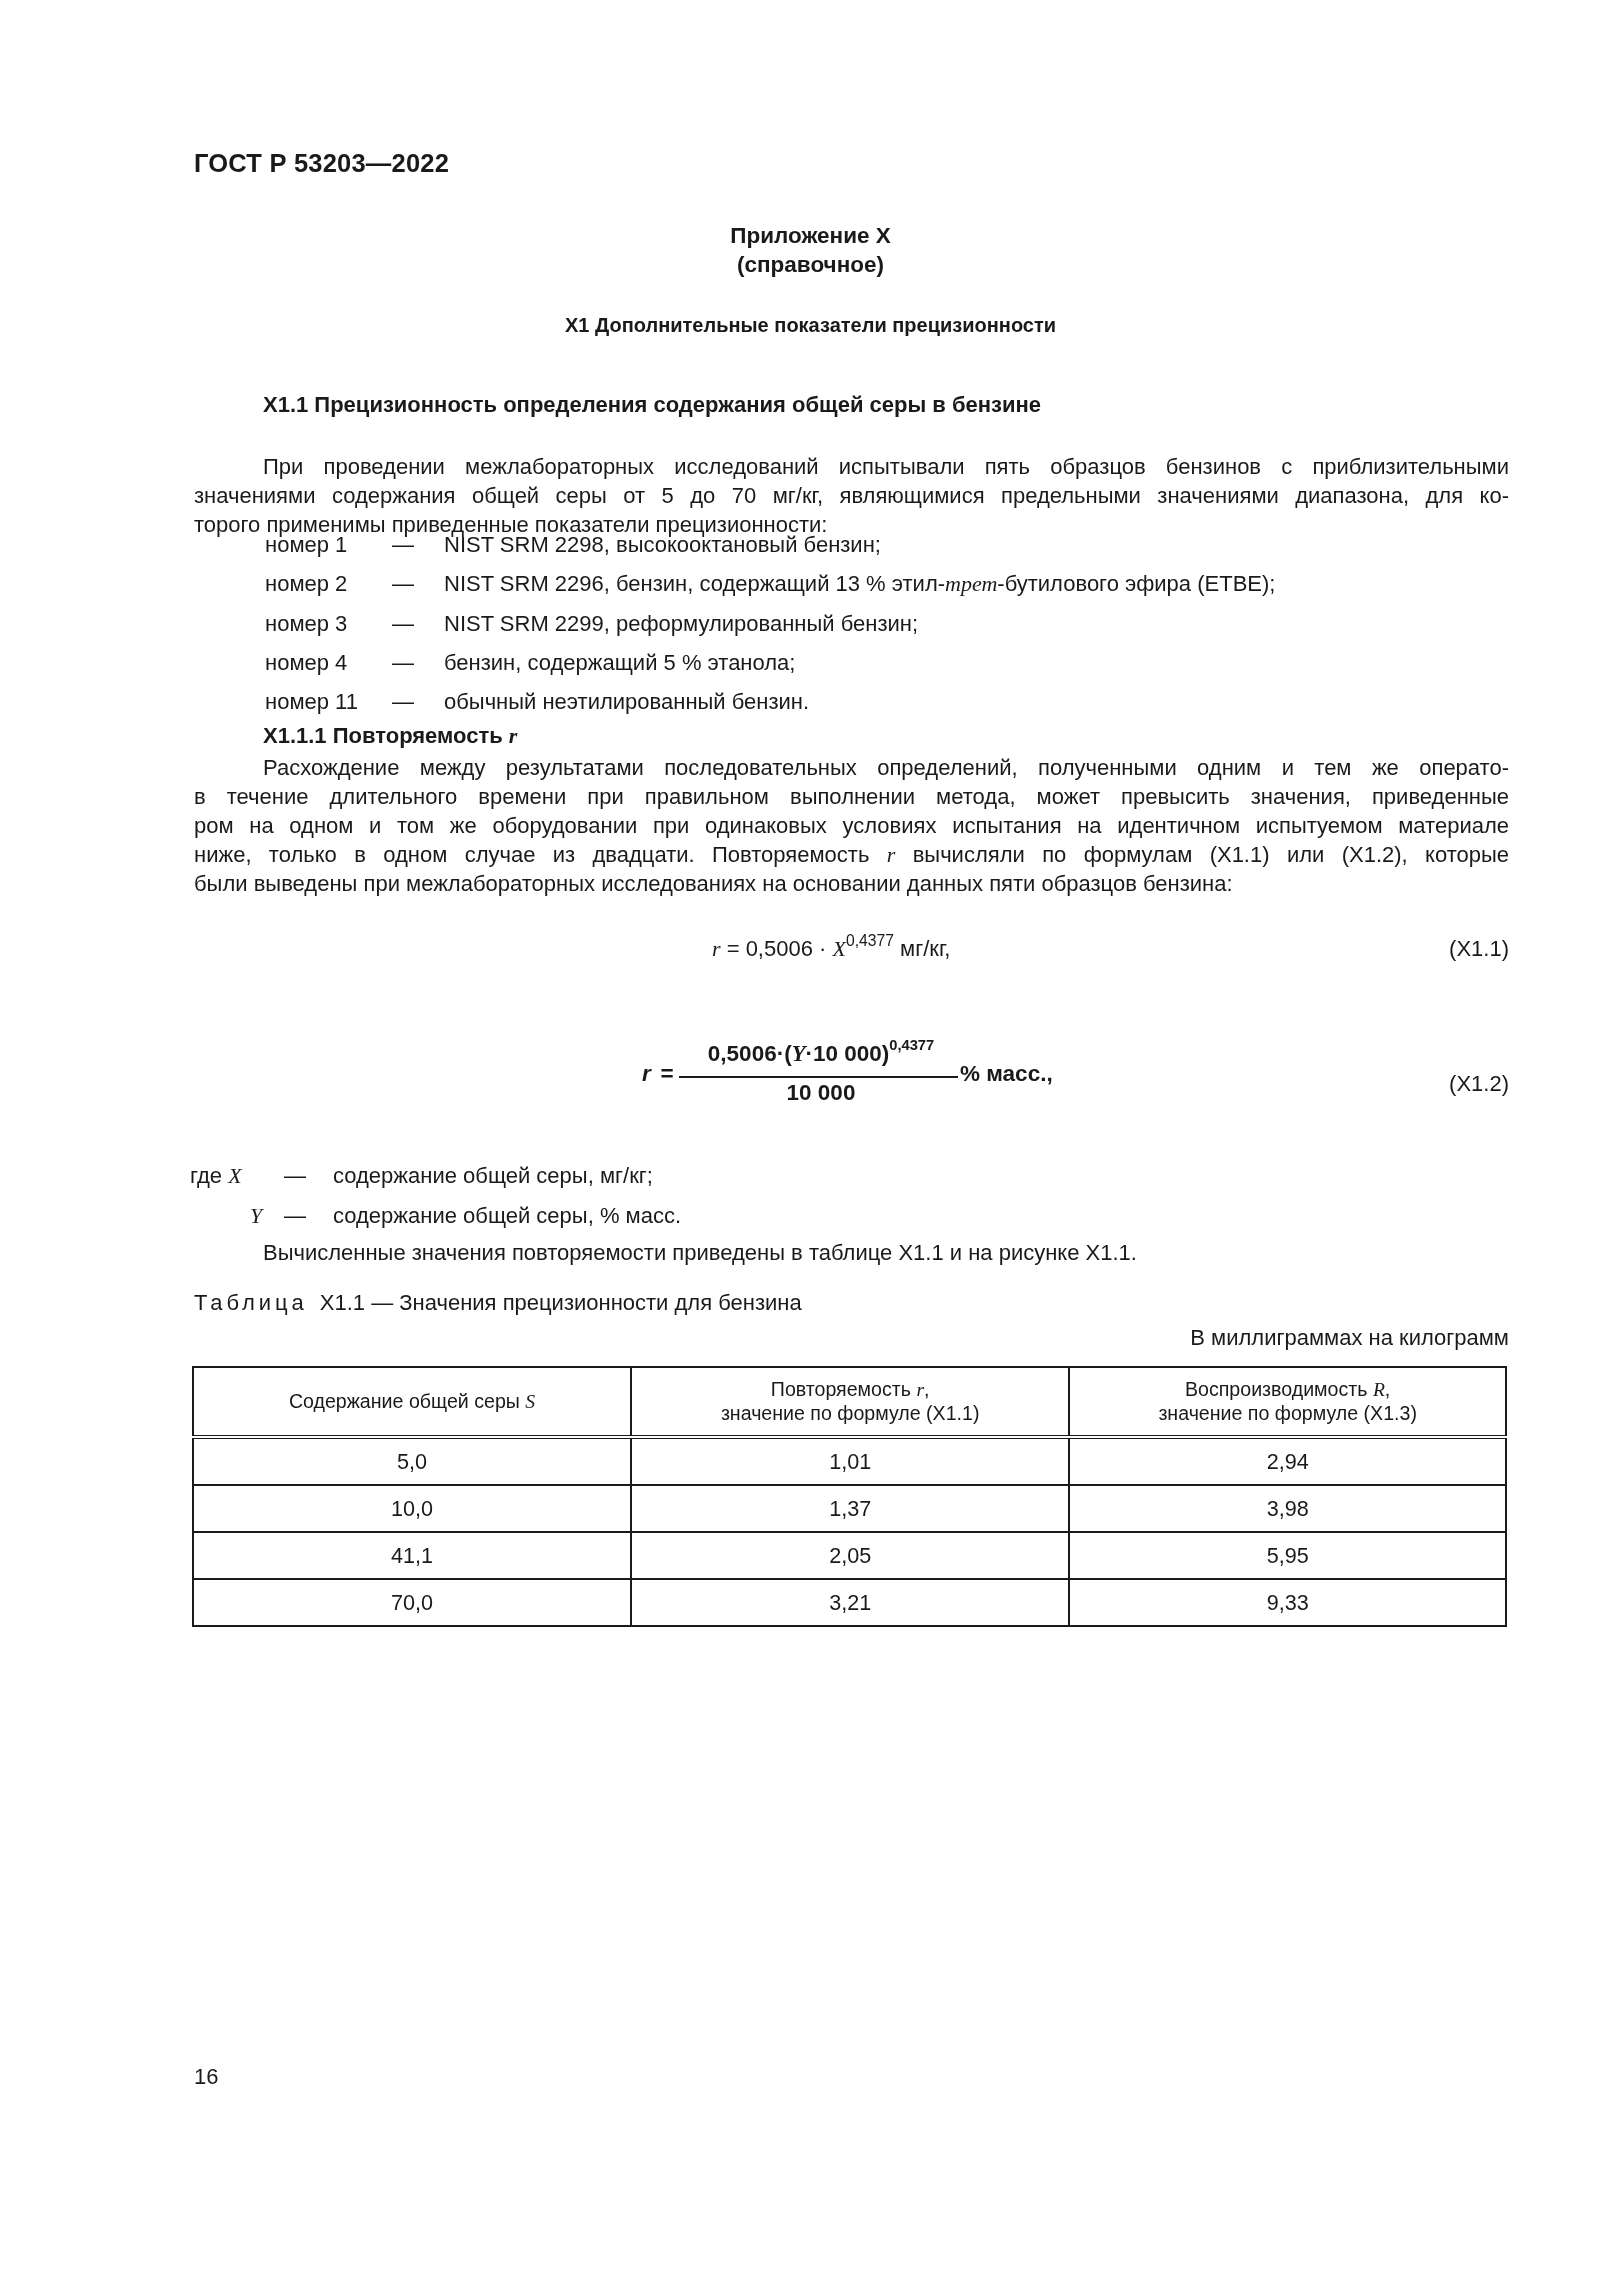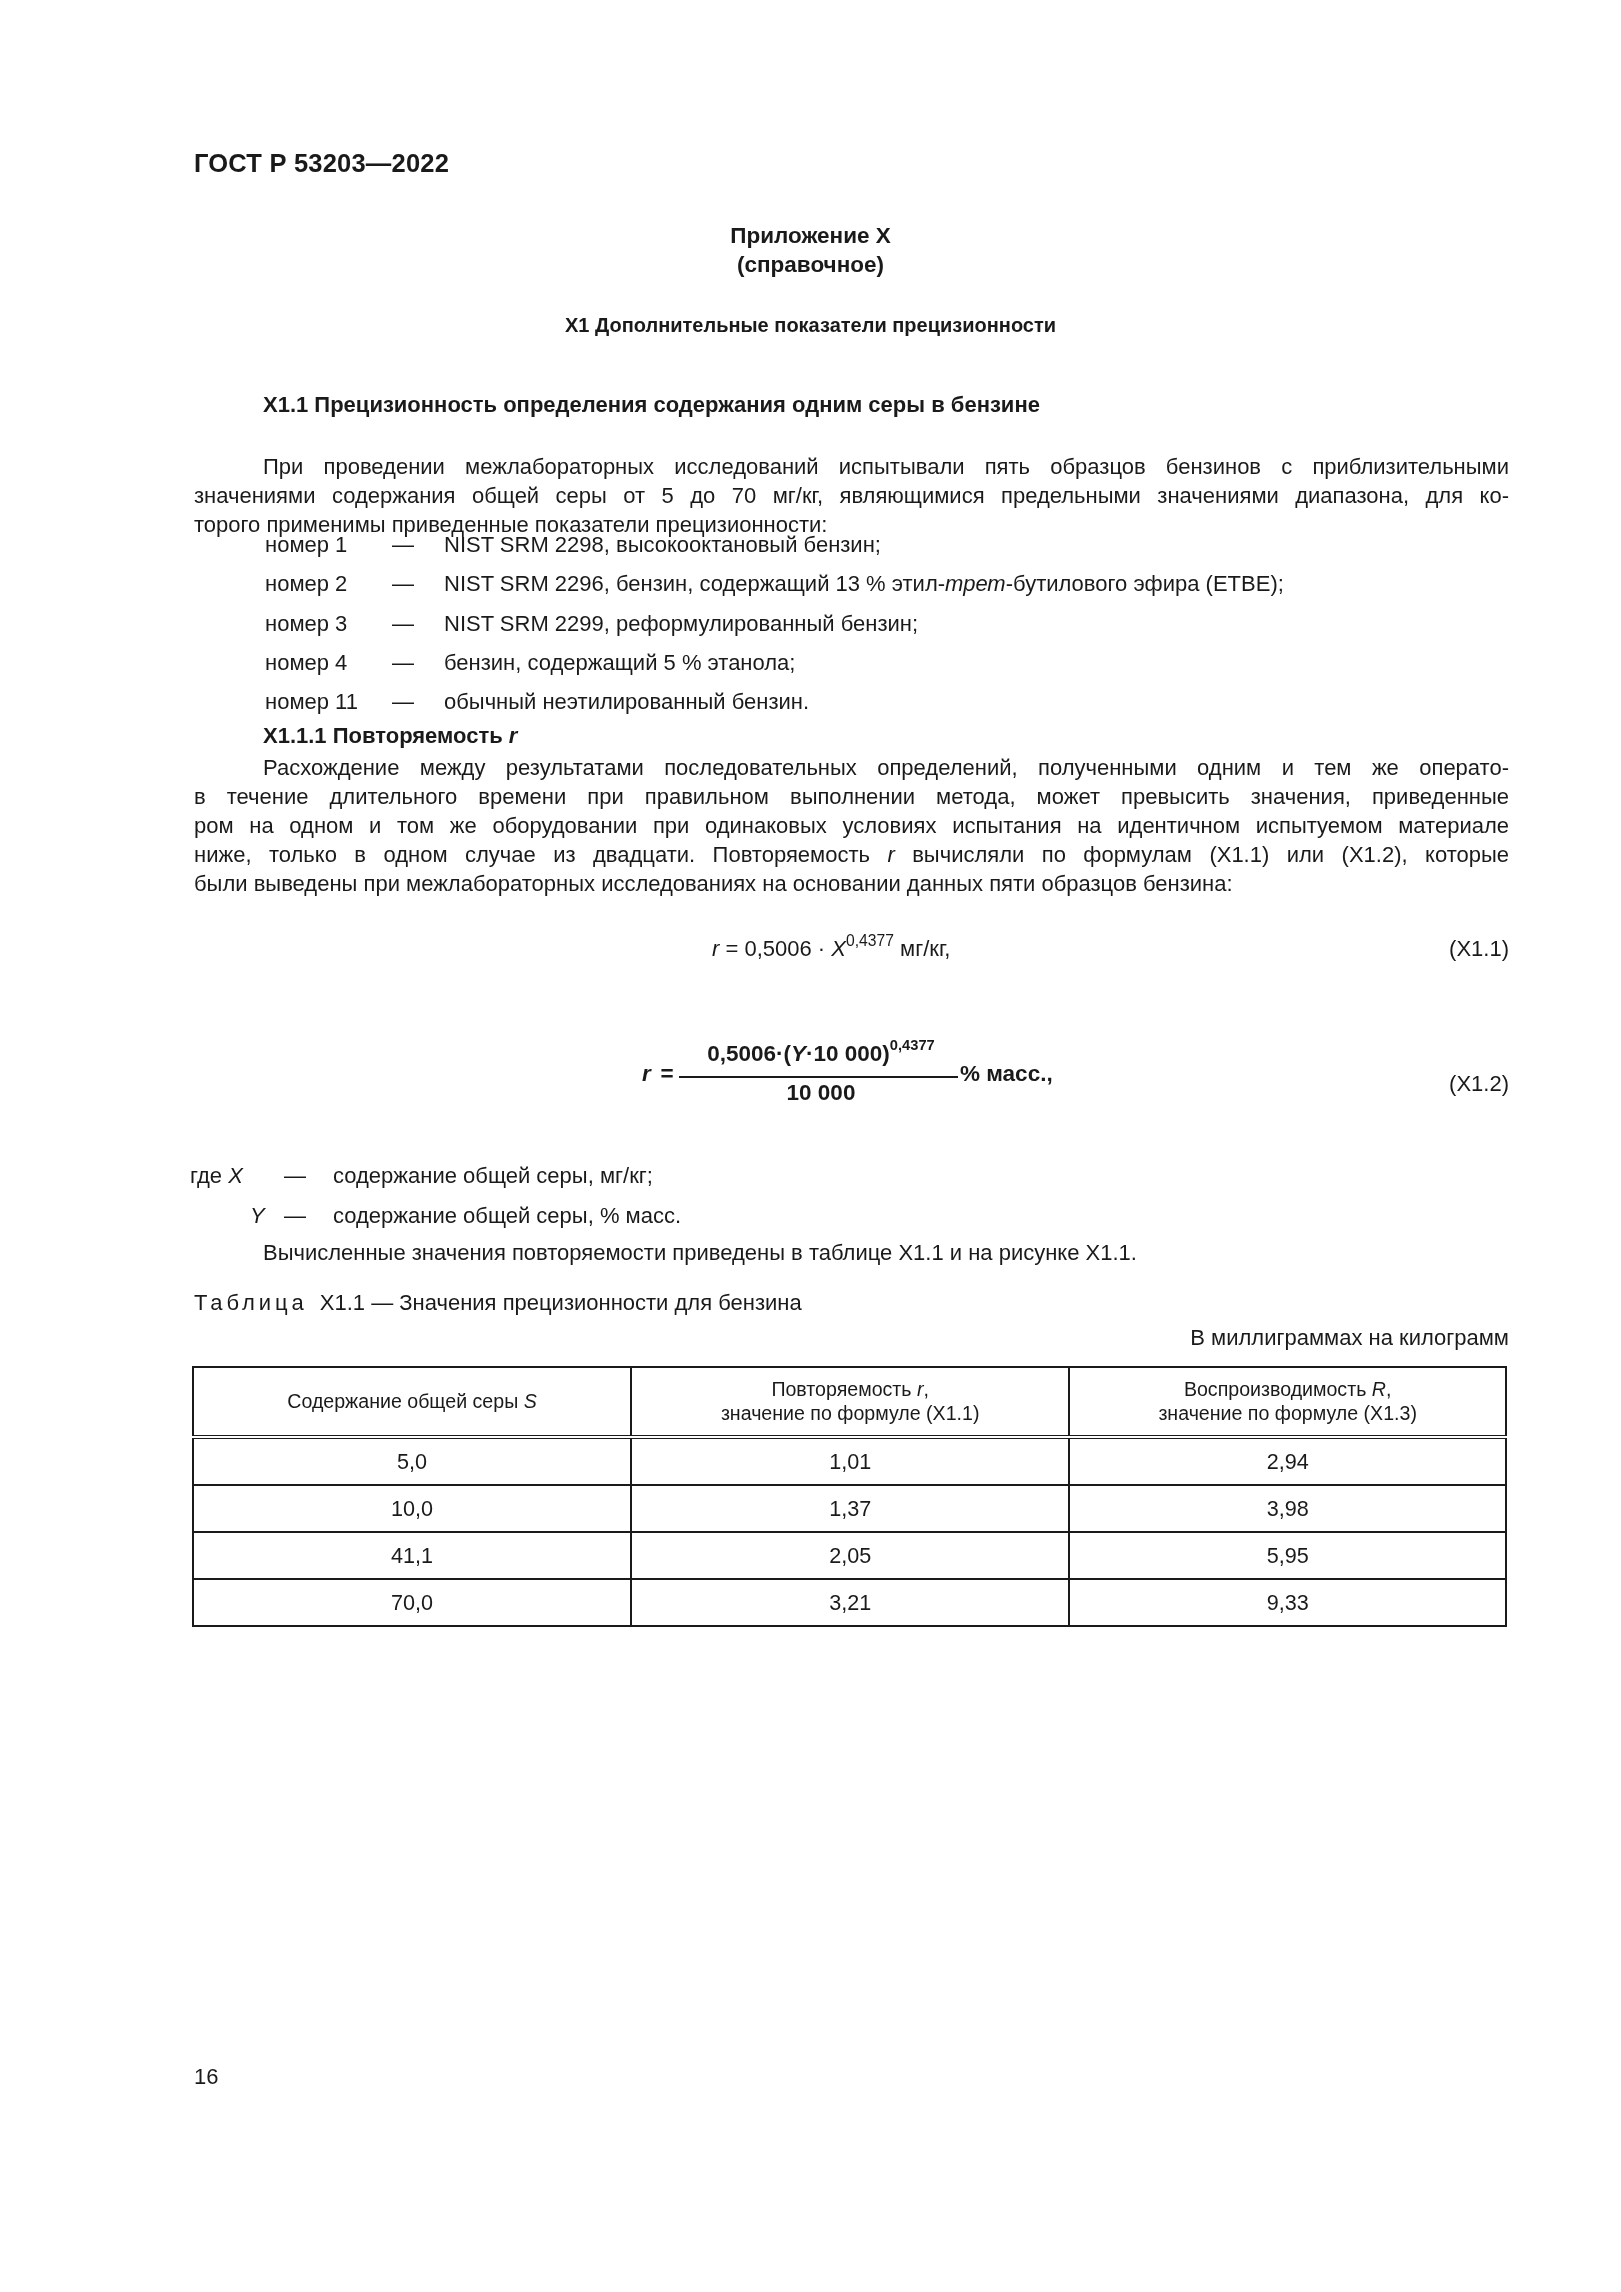--- a/index.html
+++ b/index.html
@@ -51,35 +51,35 @@
   }
   table.prec th, table.prec td {
     border-left: 2px solid #1a1a1a; border-right: 2px solid #1a1a1a;
     text-align: center; font-weight: normal; padding: 0;
   }
   table.prec th { height: 67px; line-height: 23.5px; border-bottom: 4.9px double #1a1a1a; }
   table.prec td { height: 45px; font-size: 21.6px; border-top: 2.9px solid #1a1a1a; }
   table.prec tbody tr:first-child td { border-top: none; }
   .col1 { width: 439px; } .col2 { width: 439px; } .col3 { width: 437px; }
   .pageno { left: 194px; top: 2064px; font-size: 22px; }
-  i { font-style: italic; }
+  i { font-style: italic; font-family: Liberation Serif, serif; }
 </style>
 </head>
 <body>
 
 <div class="abs hdr">ГОСТ Р 53203—2022</div>
 
 <div class="abs center app-title">
   <div>Приложение X</div>
   <div>(справочное)</div>
 </div>
 
 <div class="abs center sec-title">X1 Дополнительные показатели прецизионности</div>
 
-<div class="abs sub-title">X1.1 Прецизионность определения содержания одним серы в бензине</div>
+<div class="abs sub-title">X1.1 Прецизионность определения содержания общей серы в бензине</div>
 
 <div class="para" style="top:436px;margin-top:16px;">
   <span class="line indent">При проведении межлабораторных исследований испытывали пять образцов бензинов с приблизительными</span>
   <span class="line">значениями содержания общей серы от 5 до 70 мг/кг, являющимися предельными значениями диапазона, для ко-</span>
   <span class="line last">торого применимы приведенные показатели прецизионности:</span>
 </div>
 
 <div class="list-row" style="top:530px;">
   <span class="lbl">номер 1</span>
   <span class="dash">—</span>

